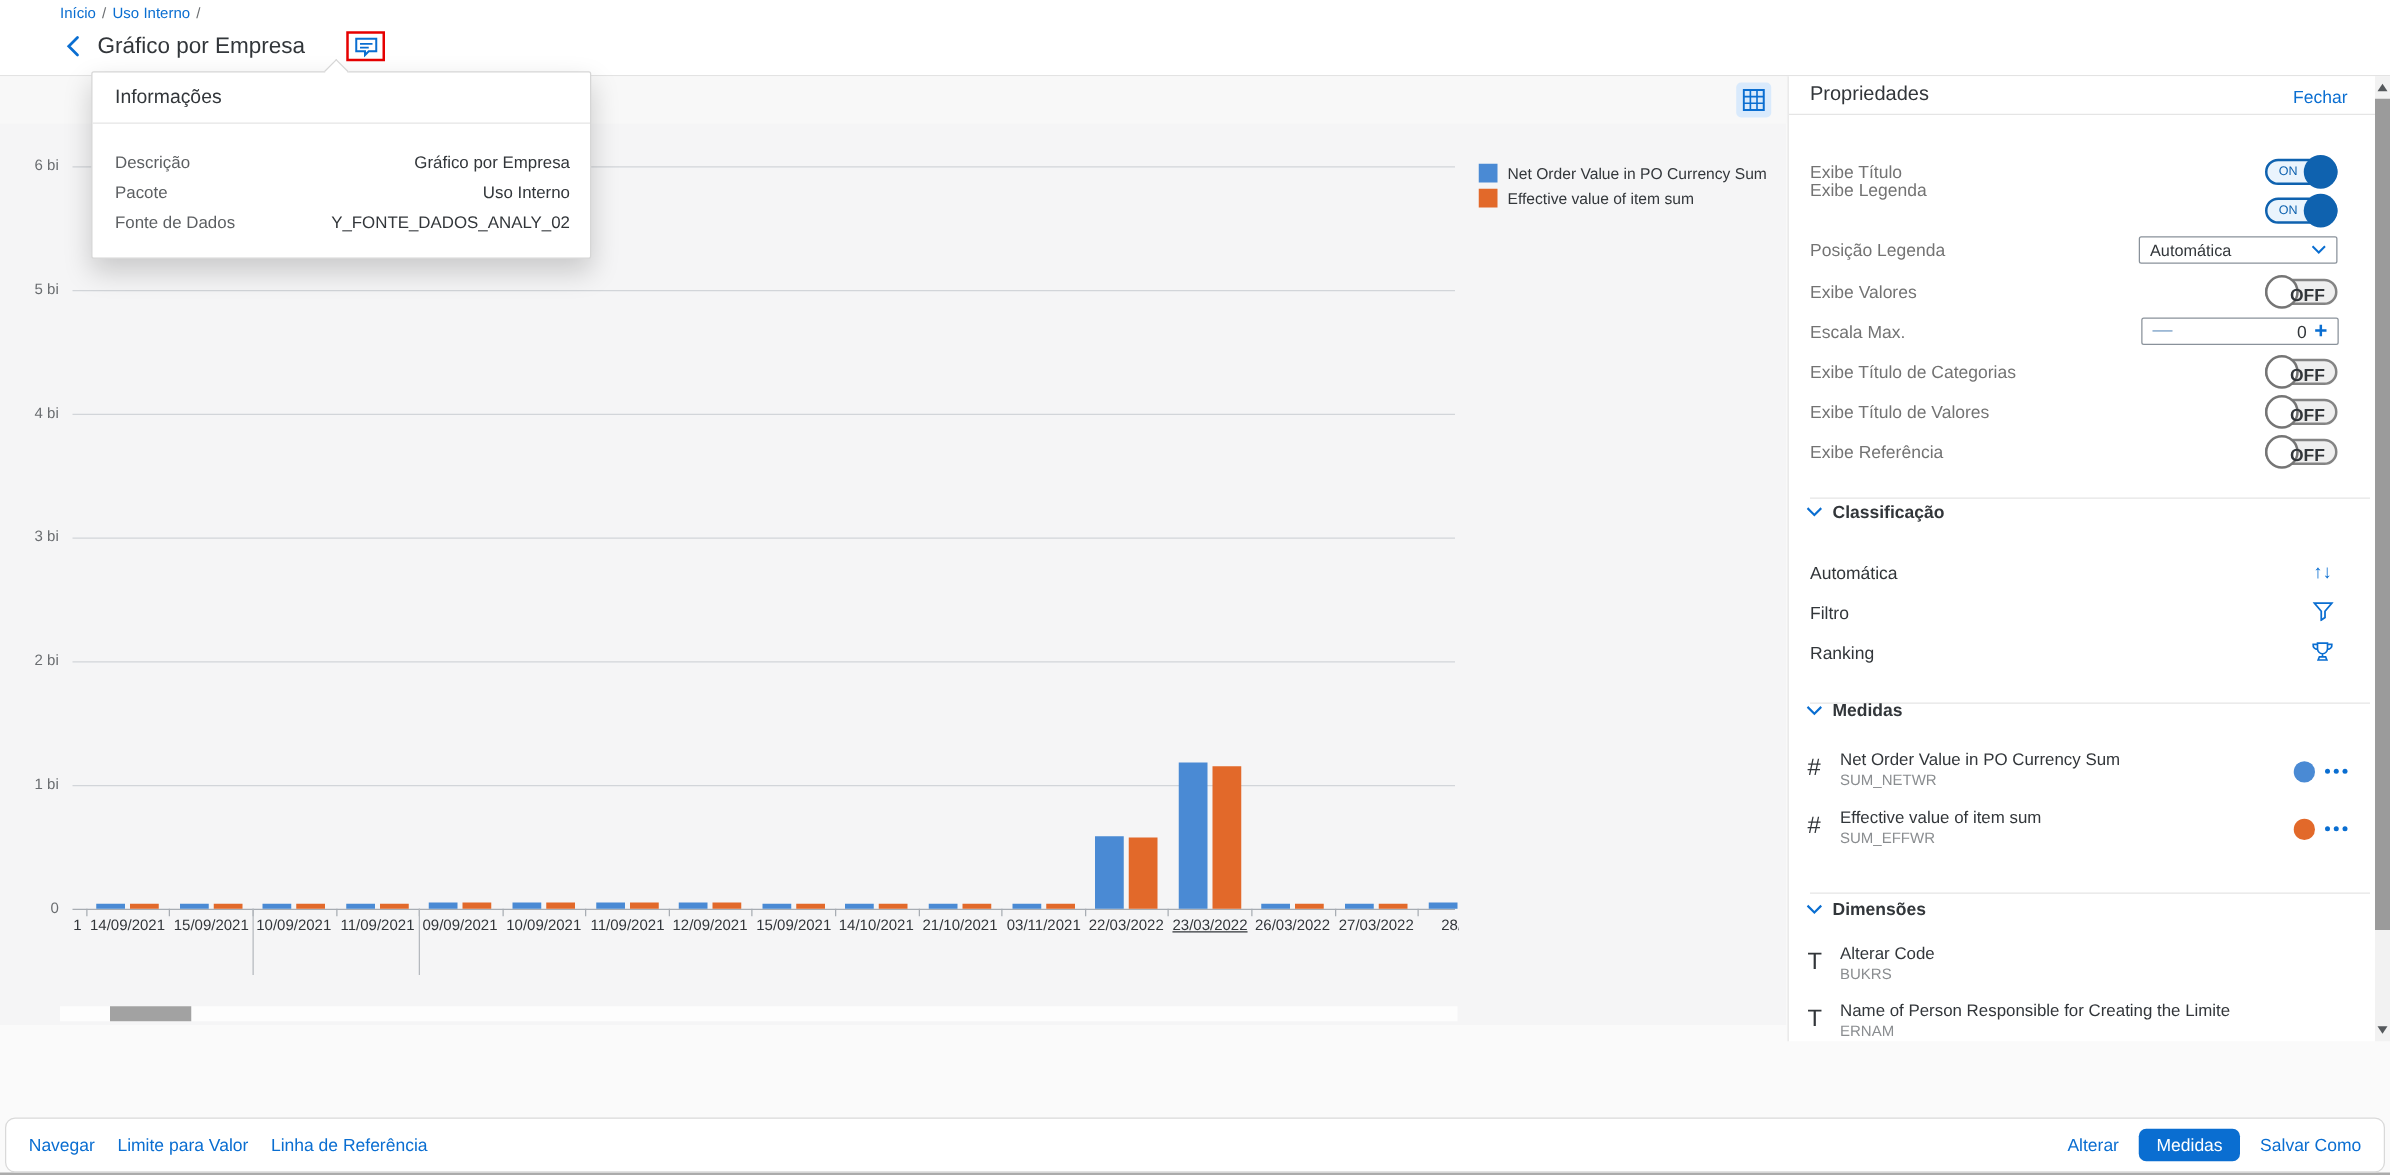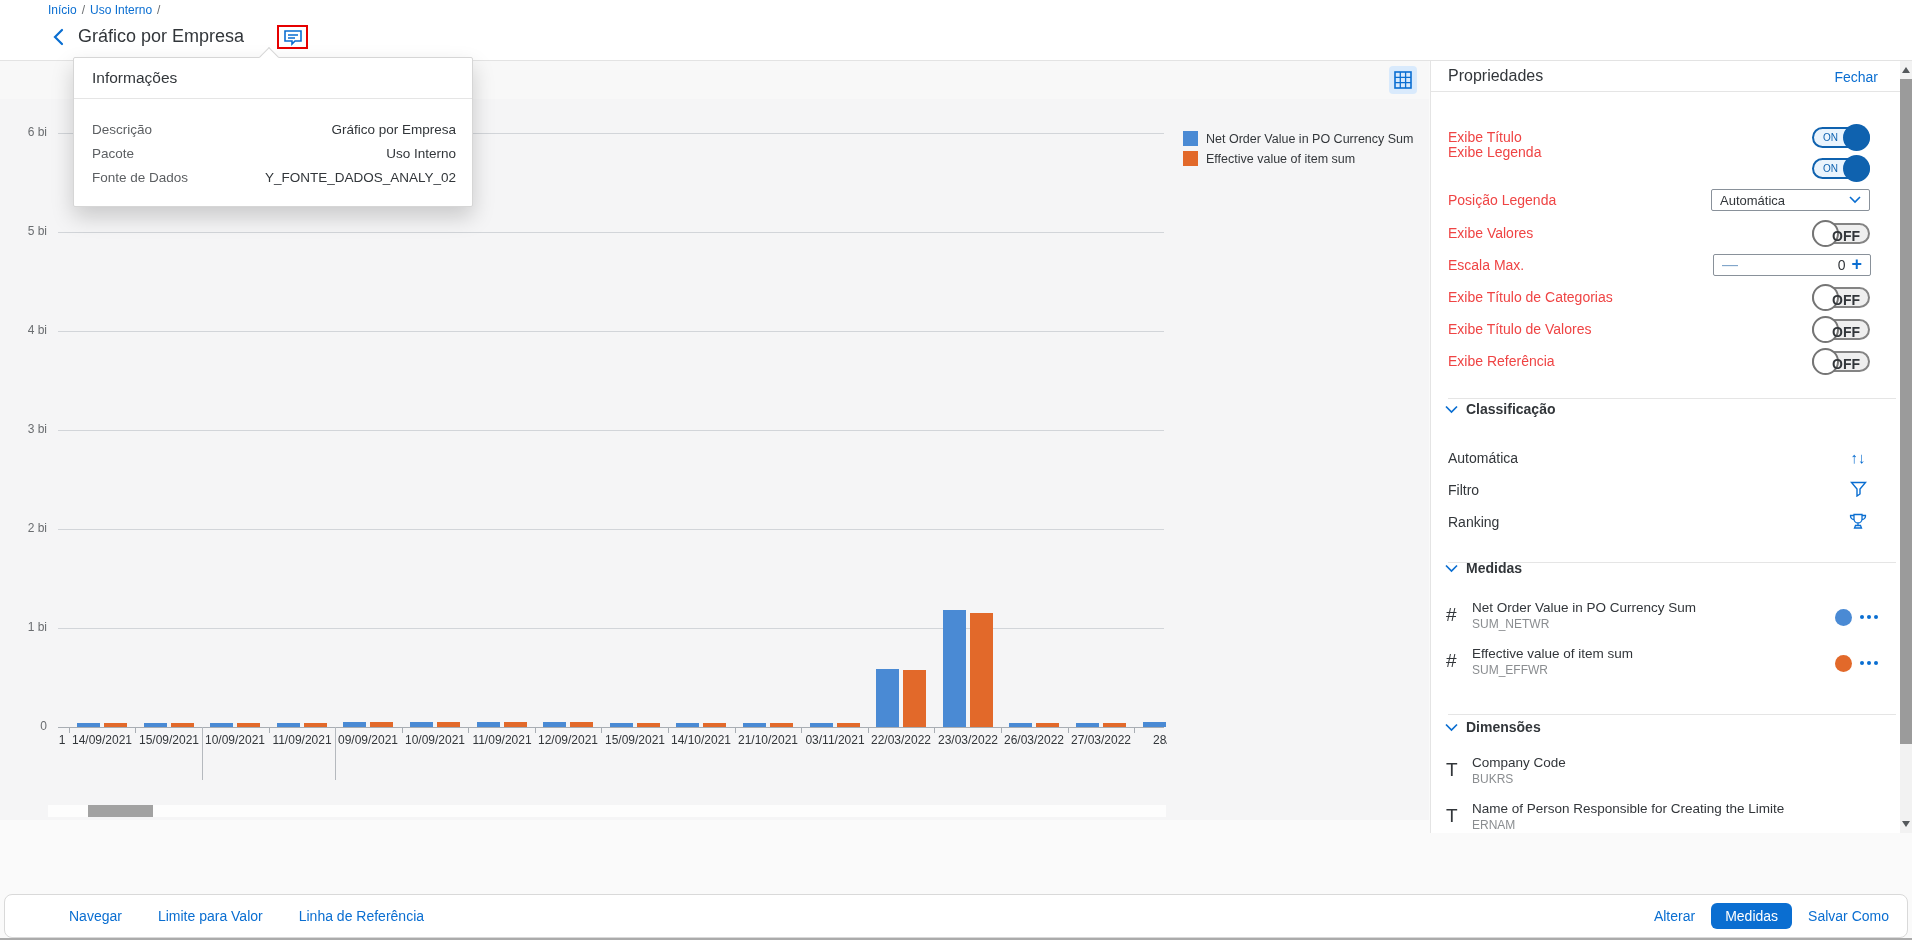--- a/index.html
+++ b/index.html
@@ -43,21 +43,21 @@
   #popup-div { position:absolute; left:0; top:40px; width:100%; height:1px; background:#e5e5e5; }
   .pop-row { position:absolute; left:18px; right:16px; height:16px; display:flex; justify-content:space-between; font-size:13.5px; }
   .pop-row .pl { color:#5c5f62; }
   .pop-row .pv { color:#32363a; }
 
   
   #panel { left:1430px; top:61px; width:470px; height:772px; background:#fff; border-left:1px solid #e4e4e4; overflow:hidden; }
   #panel-head { position:absolute; left:0; top:0; width:100%; height:31px; border-bottom:1px solid #e5e5e5; }
   #panel-title { position:absolute; left:17px; top:6px; font-size:16px; color:#32363a; }
   #panel-close { position:absolute; right:22px; top:8px; font-size:14px; color:#0a6ed1; cursor:pointer; }
-  .prow { position:absolute; left:17px; height:22px; display:flex; align-items:center; font-size:14px; color:#ef4444; }
+  .prow { position:absolute; left:17px; height:22px; display:flex; align-items:center; font-size:14px; color:#737373; }
   .toggle { position:absolute; width:58px; height:21px; border-radius:11px; cursor:pointer; }
   .toggle.on { right:30px; background:#eaf4fd; border:2px solid #0f62af; }
   .toggle.on .tlab { position:absolute; left:9px; top:3px; font-size:10px; font-weight:normal; color:#0f62af; }
   .toggle.on .knob { position:absolute; right:-2px; top:-5px; width:27px; height:27px; border-radius:50%; background:#0f62af; }
   .toggle.off { right:30px; background:#efefef; border:2px solid #848484; }
   .toggle.off .tlab { position:absolute; right:8px; top:3px; font-size:14px; font-weight:bold; color:#32363a; }
   .toggle.off .knob { position:absolute; left:-2px; top:-5px; width:27px; height:27px; border-radius:50%; background:#fff; border:2px solid #757575; }
   #legend-pos-dd { position:absolute; left:280px; top:128px; width:159px; height:22px; background:#fff; border:1px solid #89919a; border-radius:2px; display:flex; align-items:center; padding:0 8px; font-size:13px; color:#32363a; cursor:pointer; }
   #legend-pos-dd svg { position:absolute; right:8px; }
   #stepper { position:absolute; left:282px; top:193px; width:158px; height:22px; background:#fff; border:1px solid #89919a; border-radius:2px; display:flex; align-items:center; font-size:14px; }
@@ -78,21 +78,21 @@
   .mdots i { width:4px; height:4px; border-radius:50%; background:#0a6ed1; }
 
   
   #vscroll { left:1900px; top:61px; width:12px; height:772px; background:#f2f2f2; }
   #vscroll .up { position:absolute; left:2px; top:6px; width:0; height:0; border-left:4px solid transparent; border-right:4px solid transparent; border-bottom:6px solid #55595c; cursor:pointer; }
   #vscroll .thumb { position:absolute; left:0; top:18px; width:12px; height:665px; background:#9b9b9b; cursor:pointer; }
   #vscroll .down { position:absolute; left:2px; bottom:6px; width:0; height:0; border-left:4px solid transparent; border-right:4px solid transparent; border-top:6px solid #55595c; cursor:pointer; }
 
   
   #footer { left:4px; top:894px; width:1904px; height:44px; background:#fff; border:1px solid #d9d9d9; border-radius:8px; display:flex; align-items:center; padding:0 18px; z-index:30; }
-  #footer .lgroup { display:flex; gap:36px;margin-left:46px; }
+  #footer .lgroup { display:flex; gap:18px; }
   #footer .rgroup { margin-left:auto; display:flex; gap:16px; align-items:center; }
   .flink { font-size:14px; color:#0a6ed1; cursor:pointer; }
   #save-btn { background:#0a6ed1; color:#fff; font-size:14px; border:none; border-radius:6px; padding:5px 14px; cursor:pointer; }
   #bottom-strip { left:0; top:938px; width:1912px; height:2px; background:#ababab; }
 </style>
 </head>
 <body>
 
 <div id="stage">
 
@@ -191,21 +191,21 @@
       <div class="bar" style="position: absolute; left: 837px; top: 662px; width: 23px; height: 4px; background: rgb(226, 105, 42);"></div>
       <div class="xtick" style="position: absolute; left: 868px; top: 666px;"></div>
       <div class="xlab" style="position: absolute; left: 835px; top: 672px;">03/11/2021</div>
       <div class="bar" style="position: absolute; left: 876px; top: 608px; width: 23px; height: 58px; background: rgb(74, 138, 212);"></div>
       <div class="bar" style="position: absolute; left: 903px; top: 609px; width: 23px; height: 57px; background: rgb(226, 105, 42);"></div>
       <div class="xtick" style="position: absolute; left: 934px; top: 666px;"></div>
       <div class="xlab" style="position: absolute; left: 901px; top: 672px;">22/03/2022</div>
       <div class="bar" style="position: absolute; left: 943px; top: 549px; width: 23px; height: 117px; background: rgb(74, 138, 212);"></div>
       <div class="bar" style="position: absolute; left: 970px; top: 552px; width: 23px; height: 114px; background: rgb(226, 105, 42);"></div>
       <div class="xtick" style="position: absolute; left: 1001px; top: 666px;"></div>
-      <div class="xlab" style="position: absolute; left: 968px; top: 672px;">23/03/2022</div>
+      <div class="xlab" style="position: absolute; left: 968px; top: 672px; text-decoration: underline;">23/03/2022</div>
       <div class="bar" style="position: absolute; left: 1009px; top: 662px; width: 23px; height: 4px; background: rgb(74, 138, 212);"></div>
       <div class="bar" style="position: absolute; left: 1036px; top: 662px; width: 23px; height: 4px; background: rgb(226, 105, 42);"></div>
       <div class="xtick" style="position: absolute; left: 1068px; top: 666px;"></div>
       <div class="xlab" style="position: absolute; left: 1034px; top: 672px;">26/03/2022</div>
       <div class="bar" style="position: absolute; left: 1076px; top: 662px; width: 23px; height: 4px; background: rgb(74, 138, 212);"></div>
       <div class="bar" style="position: absolute; left: 1103px; top: 662px; width: 23px; height: 4px; background: rgb(226, 105, 42);"></div>
       <div class="xtick" style="position: absolute; left: 1134px; top: 666px;"></div>
       <div class="xlab" style="position: absolute; left: 1101px; top: 672px;">27/03/2022</div>
       <div class="bar" style="position: absolute; left: 1143px; top: 661px; width: 23px; height: 5px; background: rgb(74, 138, 212);"></div>
       <div class="xlab" style="position: absolute; left: 1168px; top: 672px;">28/03</div>
@@ -362,21 +362,21 @@
     <div class="phr" style="top:653px"></div>
     <div class="sec-head" style="top:658px">
       <svg width="13" height="9" viewBox="0 0 13 9">
           <path d="M1 1.5 l5.5 5.5 5.5-5.5" fill="none" stroke="#0a6ed1" stroke-width="1.7"></path>
         </svg>
       <span>Dimensões</span>
     </div>
     <div class="mrow" style="top:692px">
       <div class="mico">T</div>
       <div class="mtxt">
-        <div class="mname">Company Code</div>
+        <div class="mname">Alterar Code</div>
         <div class="mtech">BUKRS</div>
       </div>
     </div>
     <div class="mrow" style="top:738px">
       <div class="mico">T</div>
       <div class="mtxt">
         <div class="mname">Name of Person Responsible for Creating the Limite</div>
         <div class="mtech">ERNAM</div>
       </div>
     </div>

